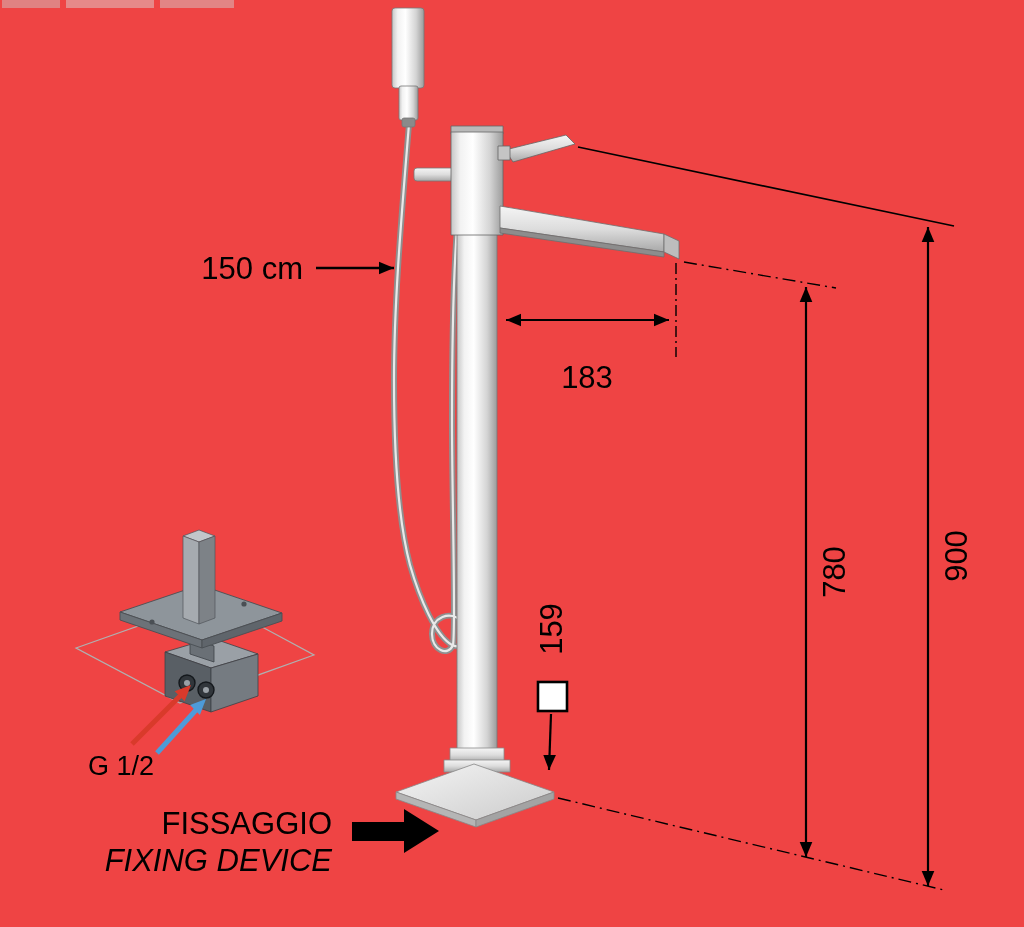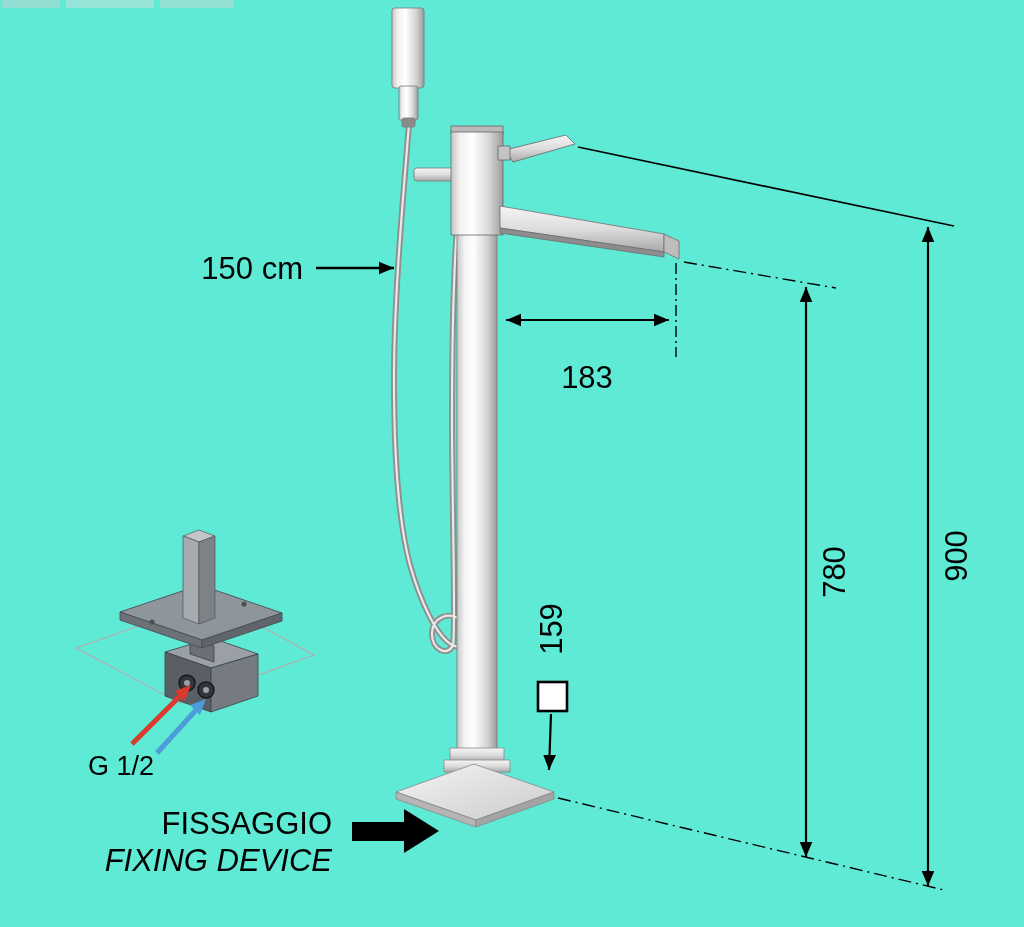--- a/index.html
+++ b/index.html
@@ -1,16 +1,16 @@
 <!DOCTYPE html>
 <html><head>
 <meta charset="utf-8">
 <style>
   html,body{margin:0;padding:0;background:#ffffff;}
-  .stage{position:relative;width:1024px;height:927px;background:#5eead4;overflow:hidden;}
+  .stage{position:relative;width:1024px;height:927px;background:#ef4444;overflow:hidden;}
   svg{display:block;}
   text{font-family:"Liberation Sans","DejaVu Sans",sans-serif;fill:#000;}
   .dim{font-size:31px;}
   .thread{font-size:27px;}
   .caption{font-size:31px;}
   .caption-italic{font-size:31px;font-style:italic;}
 </style>
 </head>
 <body>
 

